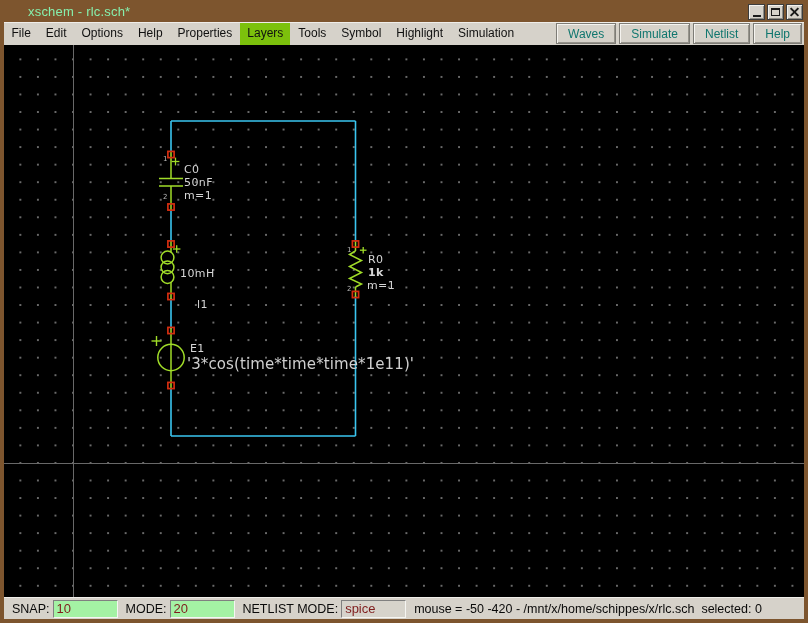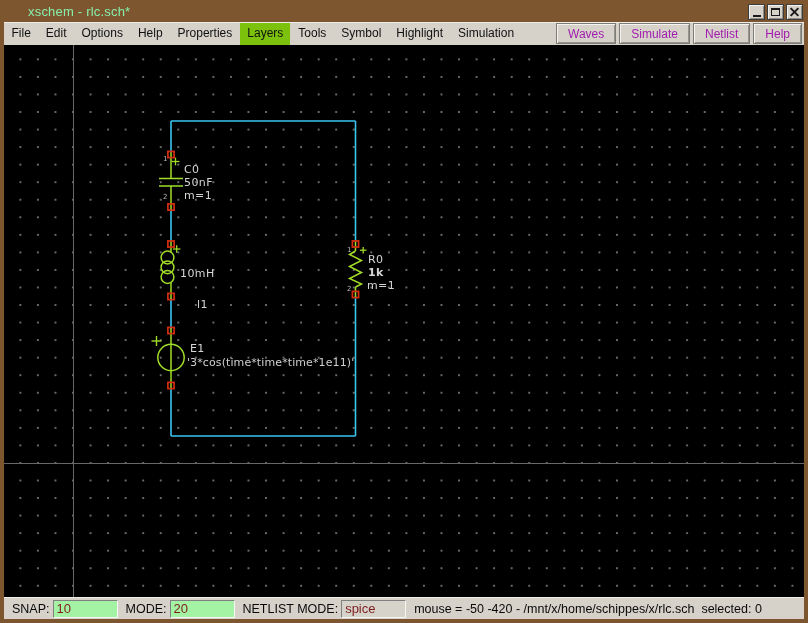--- a/index.html
+++ b/index.html
@@ -40,41 +40,41 @@
     position:absolute; left:4px; top:22px; width:800px; height:23px;
     background:#d6d2ca; border-top:1px solid #efede9;
     display:flex; font-size:12px; color:#101010;
   }
   .menu-item { padding:3px 7px; margin:0 0.5px; cursor:default; }
   .menu-item.active { background:#7cc10c; }
   .menubar .spacer { flex:1; }
   .mbtn {
     height:21px; background:#d6d2ca; border:1px solid #7e7c76;
     box-shadow: inset 1px 1px 0 #f5f3ef, inset -1px -1px 0 #97948c;
-    font-size:12px; color:#a21caf; padding:0 11px; margin-right:3px;
+    font-size:12px; color:#0f766e; padding:0 11px; margin-right:3px;
     display:flex; align-items:center;
   }
   .mbtn:last-child { margin-right:2px; }
 
   
   .canvas {
     position:absolute; left:4px; top:45px; width:800px; height:552px;
     background-color:#000;
     background-image: radial-gradient(circle, #6a6a6a 0.9px, transparent 1.15px);
     background-size:17.55px 17.55px;
     background-position:7.6px 5.6px;
     overflow:hidden;
   }
   .canvas svg { position:absolute; left:0; top:0; }
 
   .schtext {
     position:absolute; color:#d6d6d6; font-family:"DejaVu Sans", sans-serif;
     font-size:11px; letter-spacing:0.4px; white-space:pre; line-height:1;
   }
-  .schtext.small { font-size:11px; letter-spacing:0.1px; color:#cfcfcf; }
+  .schtext.small { font-size:15px; letter-spacing:0.1px; color:#cfcfcf; }
   .pinnum {
     position:absolute; color:#b9b9b9; font-family:"DejaVu Sans", sans-serif;
     font-size:7px; line-height:1;
   }
 
   
   .statusbar {
     position:absolute; left:4px; top:597px; width:800px; height:22px;
     background:#d6d2ca; border-top:1px solid #efede9;
     display:flex; align-items:center; font-size:12.5px; color:#0a0a0a;

